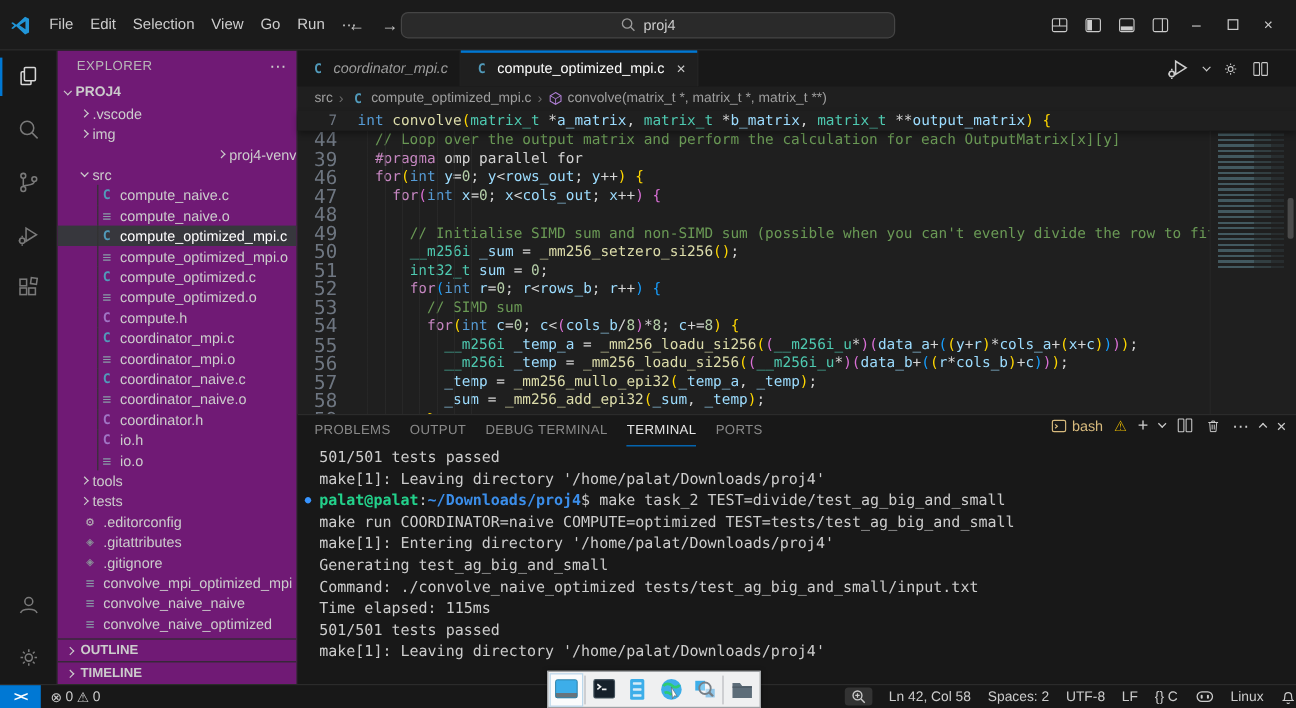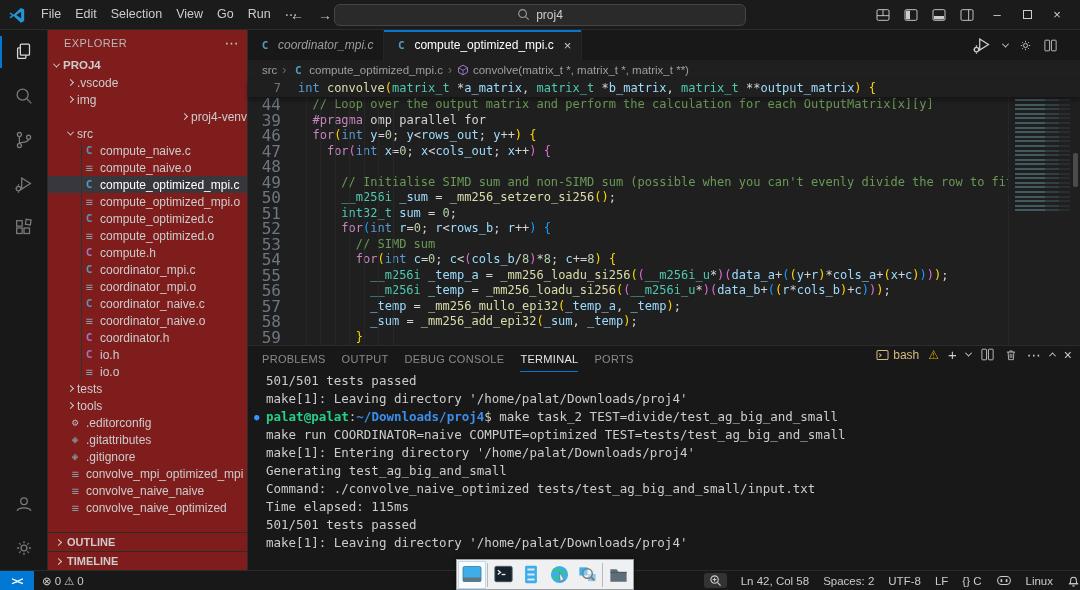--- a/index.html
+++ b/index.html
@@ -1,21 +1,21 @@
 <!DOCTYPE html>
 <html><head>
 <meta charset="utf-8">
 <style>
   * { margin:0; padding:0; box-sizing:border-box; }
   html,body { background:#000; }
   body { font-family:"Liberation Sans", sans-serif; }
   .window { position:relative; width:1080px; height:590px; background:#1f1f1f; color:#cccccc; overflow:hidden; display:flex; flex-direction:column; font-size:12px; }
 
   
-  .titlebar { height:30px; background:#1b1b1b; border-bottom:1px solid #2b2b2b; display:flex; align-items:center; position:relative; flex:0 0 auto; }
+  .titlebar { height:42px; background:#1b1b1b; border-bottom:1px solid #2b2b2b; display:flex; align-items:center; position:relative; flex:0 0 auto; }
   .tb-left { display:flex; align-items:center; gap:2px; padding-left:8px; z-index:2; }
   .vscode-logo { width:18px; height:18px; margin-right:6px; display:flex; }
   .menu-item { padding:3px 7px; border-radius:4px; color:#cccccc; font-size:12.5px; cursor:default; }
   .nav-arrows { position:absolute; left:290px; display:flex; gap:14px; color:#c5c5c5; font-size:14px; z-index:2; }
   .searchbox { position:absolute; left:50%; transform:translateX(-50%); width:412px; height:22px; background:#2a2a2a; border:1px solid #454545; border-radius:6px; display:flex; align-items:center; justify-content:center; gap:6px; color:#cccccc; font-size:12px; z-index:1; }
   .tb-right { margin-left:auto; display:flex; align-items:center; gap:4px; padding-right:10px; z-index:2; }
   .tb-icon { width:26px; height:22px; display:flex; align-items:center; justify-content:center; color:#cccccc; border-radius:4px; }
   .copilot-wrap { display:flex; align-items:center; gap:2px; position:absolute; left:652px; color:#cccccc; }
   .win-ctrl { width:26px; height:24px; display:flex; align-items:center; justify-content:center; color:#cccccc; font-size:13px; }
   .max-box { width:9px; height:9px; border:1px solid #cccccc; display:inline-block; }
@@ -24,21 +24,21 @@
   .main { flex:1 1 auto; display:flex; min-height:0; }
 
   
   .activitybar { width:48px; background:#181818; border-right:1px solid #2b2b2b; display:flex; flex-direction:column; align-items:center; flex:0 0 auto; }
   .ab-item { width:48px; height:44px; display:flex; align-items:center; justify-content:center; color:#7a7a7a; position:relative; }
   .ab-item.active { color:#d7d7d7; }
   .ab-item.active::before { content:""; position:absolute; left:0; top:6px; bottom:6px; width:2px; background:#0078d4; }
   .ab-bottom { margin-top:auto; }
 
   
-  .sidebar { width:200px; background:#7f1d1d; border-right:1px solid #2b2b2b; display:flex; flex-direction:column; flex:0 0 auto; overflow:hidden; }
+  .sidebar { width:200px; background:#701a75; border-right:1px solid #2b2b2b; display:flex; flex-direction:column; flex:0 0 auto; overflow:hidden; }
   .sb-header { height:26px; display:flex; align-items:center; padding:0 8px 0 16px; font-size:11px; color:#b8b8b8; letter-spacing:.4px; flex:0 0 auto; }
   .sb-header .more { margin-left:auto; color:#cccccc; font-size:14px; }
   .tree { flex:0 0 auto; }
   .tree-row { height:17px; display:flex; align-items:center; gap:4px; color:#cccccc; font-size:12px; white-space:nowrap; cursor:default; }
   .tree-row.selected { background:#37373d; color:#ffffff; }
   .tree-row.root { height:18px; font-weight:bold; font-size:11.5px; }
   .tree-row.guided { background-image:linear-gradient(#313131,#313131); background-repeat:no-repeat; background-position:33px 0; background-size:1px 100%; }
   .tree-row.guided.selected { background-color:#37373d; }
   .ficon { width:14px; text-align:center; font-size:11px; font-weight:bold; flex:0 0 auto; font-family:"DejaVu Sans Mono", monospace; }
   .ficon.c { color:#519aba; } .ficon.h { color:#a074c4; }
@@ -329,25 +329,25 @@
           <div class="tree-row guided" style="padding-left: 34px;">
             <span class="ficon h">C</span>
             <span>io.h</span>
           </div>
           <div class="tree-row guided" style="padding-left: 34px;">
             <span class="ficon obj">≡</span>
             <span>io.o</span>
           </div>
           <div class="tree-row" style="padding-left: 20px;">
             <span class="chev right"></span>
+            <span>tools</span>
+          </div>
+          <div class="tree-row" style="padding-left: 20px;">
+            <span class="chev right"></span>
             <span>tests</span>
-          </div>
-          <div class="tree-row" style="padding-left: 20px;">
-            <span class="chev right"></span>
-            <span>tools</span>
           </div>
           <div class="tree-row" style="padding-left: 20px;">
             <span class="ficon gear-f">⚙</span>
             <span>.editorconfig</span>
           </div>
           <div class="tree-row" style="padding-left: 20px;">
             <span class="ficon git">◈</span>
             <span>.gitattributes</span>
           </div>
           <div class="tree-row" style="padding-left: 20px;">
@@ -463,21 +463,21 @@
           <div class="minimap-content"></div>
           <div class="mm-slider"></div>
         </div>
       </div>
 
       <div class="panel">
         <div class="panel-header">
           <div id="panel-tabs" style="display:flex;align-items:center;height:100%;">
               <div class="panel-tab">PROBLEMS</div>
               <div class="panel-tab">OUTPUT</div>
-              <div class="panel-tab">DEBUG CONSOLE</div>
+              <div class="panel-tab">DEBUG TERMINAL</div>
               <div class="panel-tab active">TERMINAL</div>
               <div class="panel-tab">PORTS</div>
             </div>
           <div class="panel-actions" id="panel-actions">
             <span class="shell-badge">
               <span>
                   <svg width="13" height="12" viewBox="0 0 14 13">
                     <rect x="1" y="1.5" width="12" height="10" rx="1.5" fill="none" stroke="#d7ba7d" stroke-width="1.1"></rect>
                     <path d="M3.5 5 5.5 6.8 3.5 8.6" fill="none" stroke="#d7ba7d" stroke-width="1.1"></path>
                   </svg>

